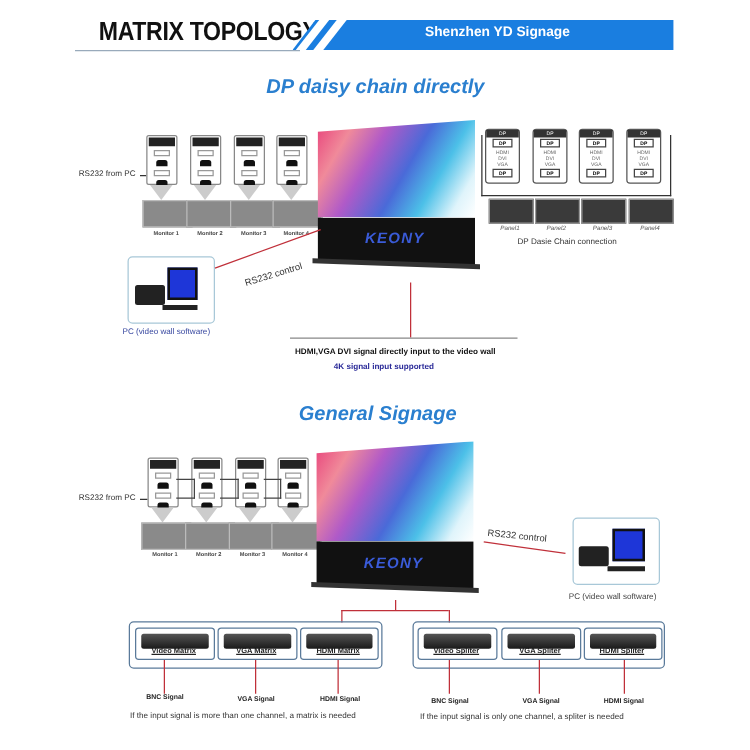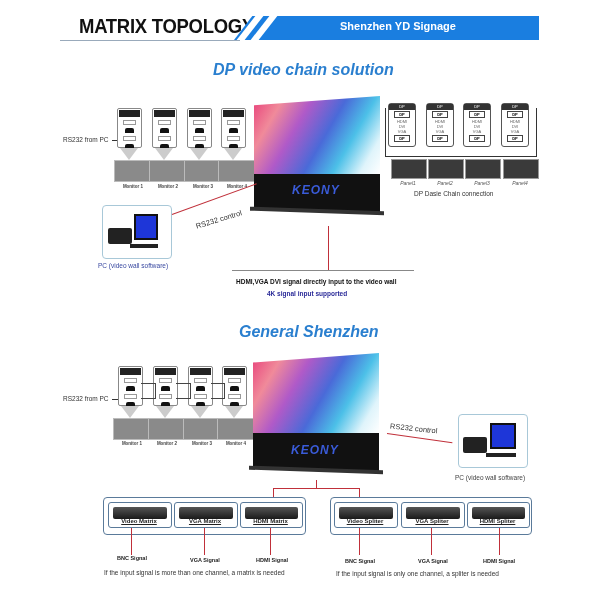--- a/index.html
+++ b/index.html
@@ -46,21 +46,21 @@
 </head>
 <body>
 
 <div class="abs hdr-title">MATRIX TOPOLOGY</div>
 <div class="abs hdr-line"></div>
 <div class="abs hdr-band"></div>
 <div class="abs hdr-stripe" style="left:246px"></div>
 <div class="abs hdr-stripe" style="left:260px"></div>
 <div class="abs hdr-sub">Shenzhen YD Signage</div>
 
-<div class="abs sec-title" style="left:213px;top:61px">DP video chain solution</div>
+<div class="abs sec-title" style="left:213px;top:61px">DP daisy chain directly</div>
 
 <div class="abs small" style="left:63px;top:136px">RS232 from PC</div>
 <div class="abs" style="left:112px;top:140px;width:5px;height:1px;background:#333"></div>
 
 <div class="abs" style="left:117px;top:108px">
     <div class="ctrl">
       <div class="top"></div>
       <div class="lbl"></div>
       <div class="port"></div>
       <div class="lbl"></div>
@@ -173,21 +173,21 @@
 </div>
 <div class="abs pclbl" style="left:98px;top:262px">PC (video wall software)</div>
 <div class="abs redline" style="left:172px;top:214px;width:90px;height:1px;transform:rotate(-20deg);transform-origin:left"></div>
 <div class="abs small" style="left:195px;top:215px;font-size:7.5px;transform:rotate(-17deg)">RS232 control</div>
 
 <div class="abs redline" style="left:328px;top:226px;width:1px;height:44px"></div>
 <div class="abs" style="left:232px;top:270px;width:182px;height:1px;background:#888"></div>
 <div class="abs" style="left:236px;top:278px;font-size:6.5px;font-weight:bold;color:#111">HDMI,VGA DVI signal directly input to the video wall</div>
 <div class="abs" style="left:267px;top:290px;font-size:6.5px;font-weight:bold;color:#2a2a98">4K signal input supported</div>
 
-<div class="abs sec-title" style="left:239px;top:323px">General Shenzhen</div>
+<div class="abs sec-title" style="left:239px;top:323px">General Signage</div>
 
 <div class="abs small" style="left:63px;top:395px">RS232 from PC</div>
 <div class="abs" style="left:112px;top:399px;width:6px;height:1px;background:#333"></div>
 
 <div class="abs" style="left:118px;top:366px">
     <div class="ctrl">
       <div class="top"></div>
       <div class="lbl"></div>
       <div class="port"></div>
       <div class="lbl"></div>

